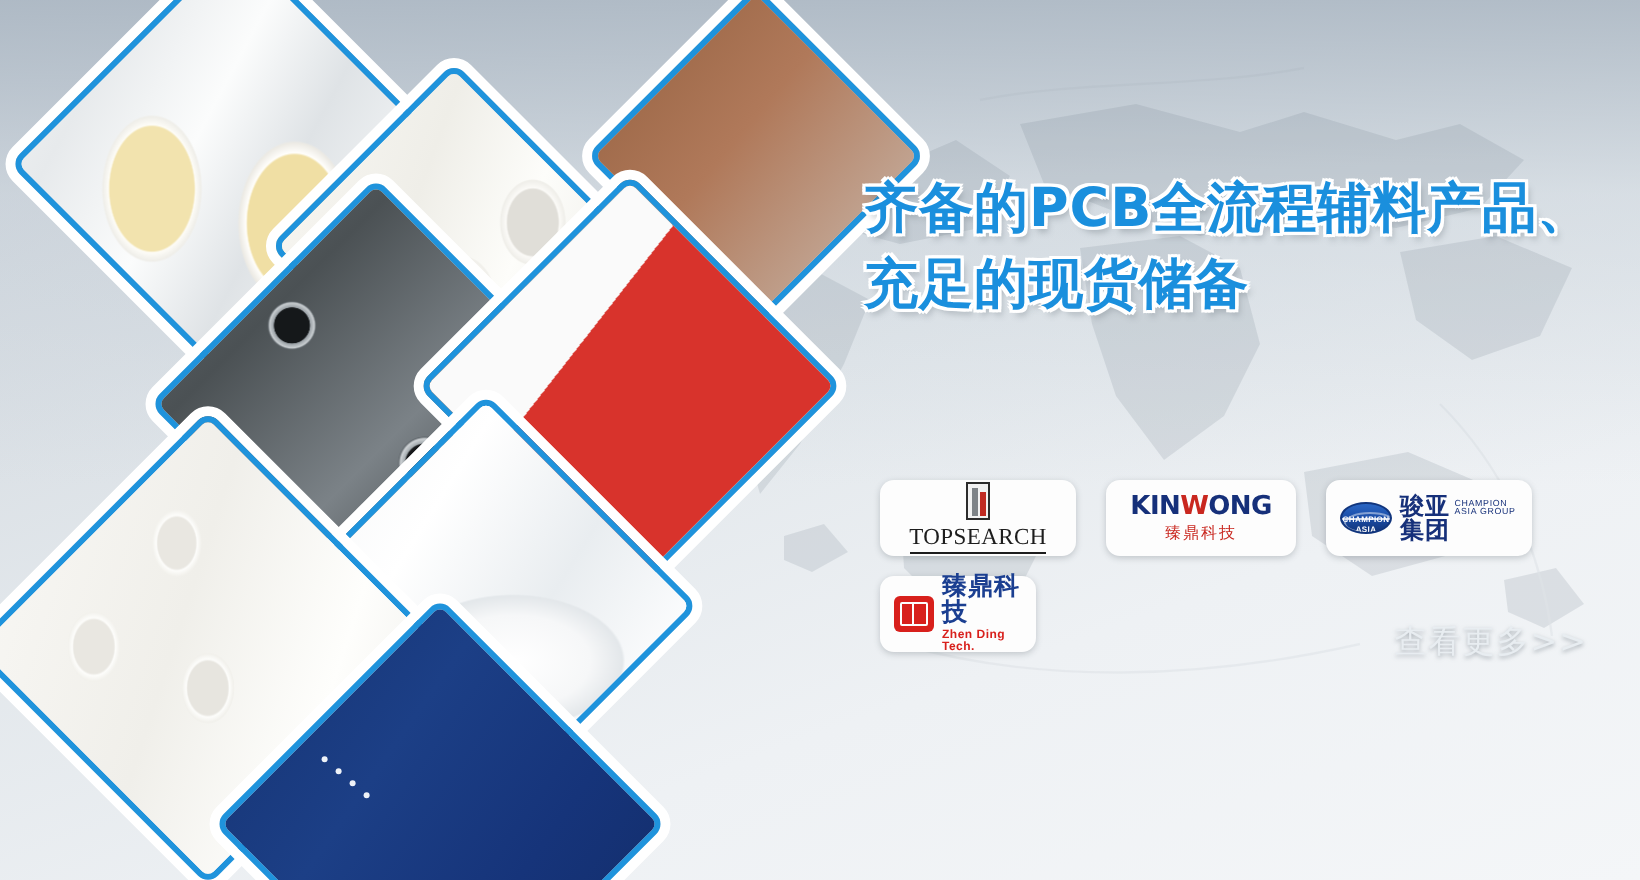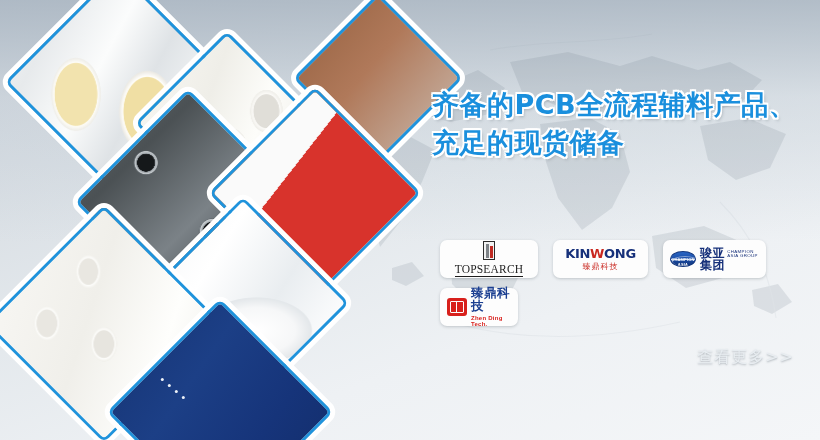--- a/index.html
+++ b/index.html
@@ -237,21 +237,20 @@
 
   
   .viewmore{
     position:absolute;right:26px;top:311px;
     font-family:"DejaVu Sans","Liberation Sans",sans-serif;
     font-size:16px;
     color:#e8edf1;
     letter-spacing:1px;
     text-shadow:0 1px 2px rgba(110,120,130,.55);
     cursor:pointer;
-    margin-top:36px;
   }
 </style>
 </head>
 <body>
 
 <div class="banner">
 
   <div class="sky"></div>
 
   <div class="worldmap">

